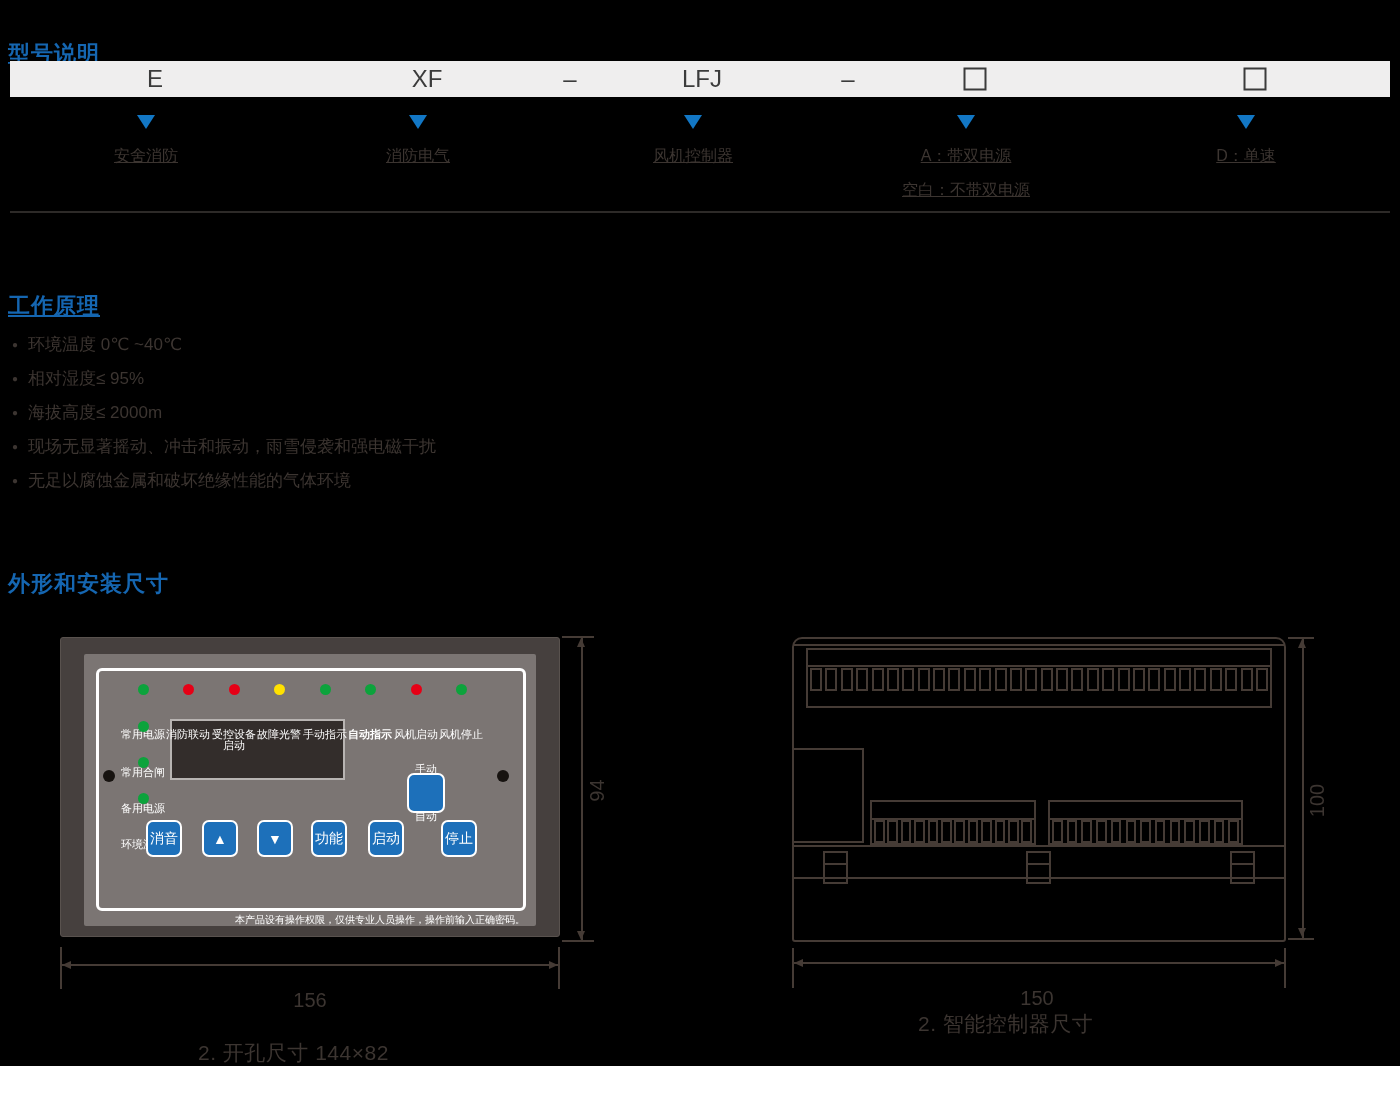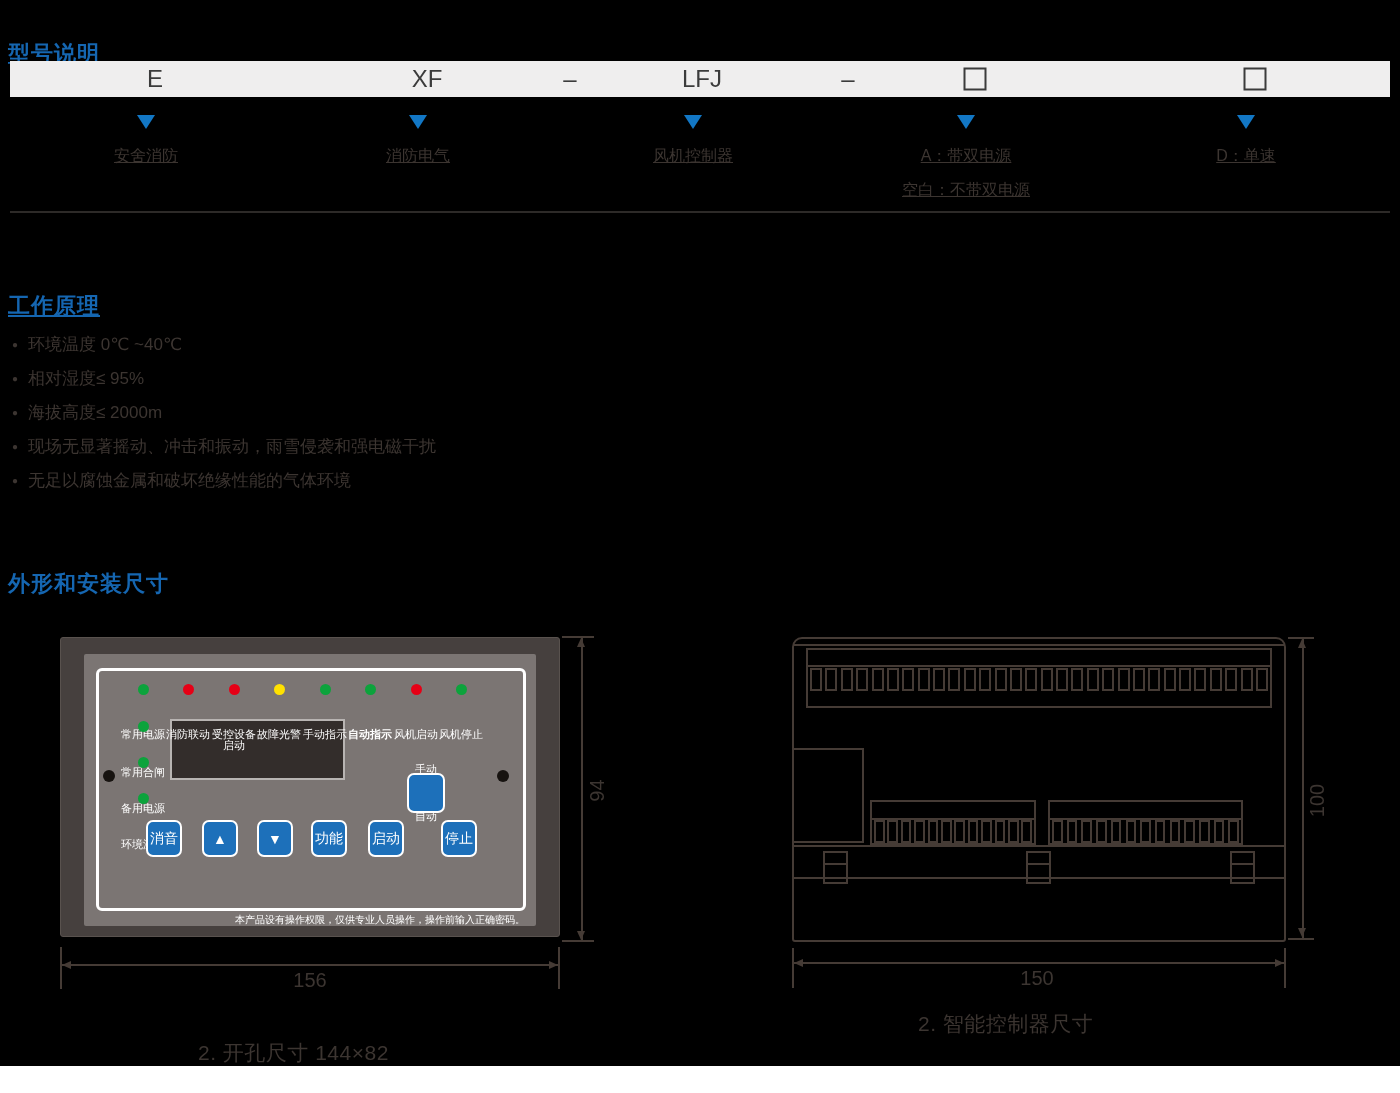--- a/index.html
+++ b/index.html
@@ -42,21 +42,21 @@
   #panel-notice{position:absolute;left:200px;top:913px;width:325px;text-align:right;color:#fff;font-size:10px;white-space:nowrap;}
   
   .hline{position:absolute;height:2px;background:var(--line);}
   .vline{position:absolute;width:2px;background:var(--line);}
   .arr{position:absolute;width:0;height:0;border-style:solid;}
   .arr.up{border-width:0 4px 9px 4px;border-color:transparent transparent var(--line) transparent;}
   .arr.down{border-width:9px 4px 0 4px;border-color:var(--line) transparent transparent transparent;}
   .arr.left{border-width:4px 9px 4px 0;border-color:transparent var(--line) transparent transparent;}
   .arr.right{border-width:4px 0 4px 9px;border-color:transparent transparent transparent var(--line);}
   .dim{position:absolute;font-size:20px;color:var(--ink);}
-  .dim.center{text-align:center;width:100px;}
+  .dim.center{text-align:center;width:100px;margin-top:20px;}
   .vwrap{position:absolute;display:flex;align-items:center;justify-content:center;}
   .vwrap span{transform:rotate(-90deg);font-size:20px;color:var(--ink);white-space:nowrap;}
   
   .draw{position:absolute;border:2px solid var(--line);box-sizing:border-box;background:transparent;}
   #ctrl-body{left:792px;top:637px;width:494px;height:305px;border-radius:10px 10px 3px 3px;}
   #ctrl-band{left:806px;top:648px;width:466px;height:60px;}
   #top-terminals{position:absolute;left:810px;top:668px;width:458px;height:23px;display:flex;justify-content:space-between;}
   #top-terminals .term{width:12px;height:23px;border:2px solid var(--line);box-sizing:border-box;}
   #ctrl-component{left:792px;top:748px;width:72px;height:95px;}
   #group1-box{left:870px;top:800px;width:166px;height:45px;}

